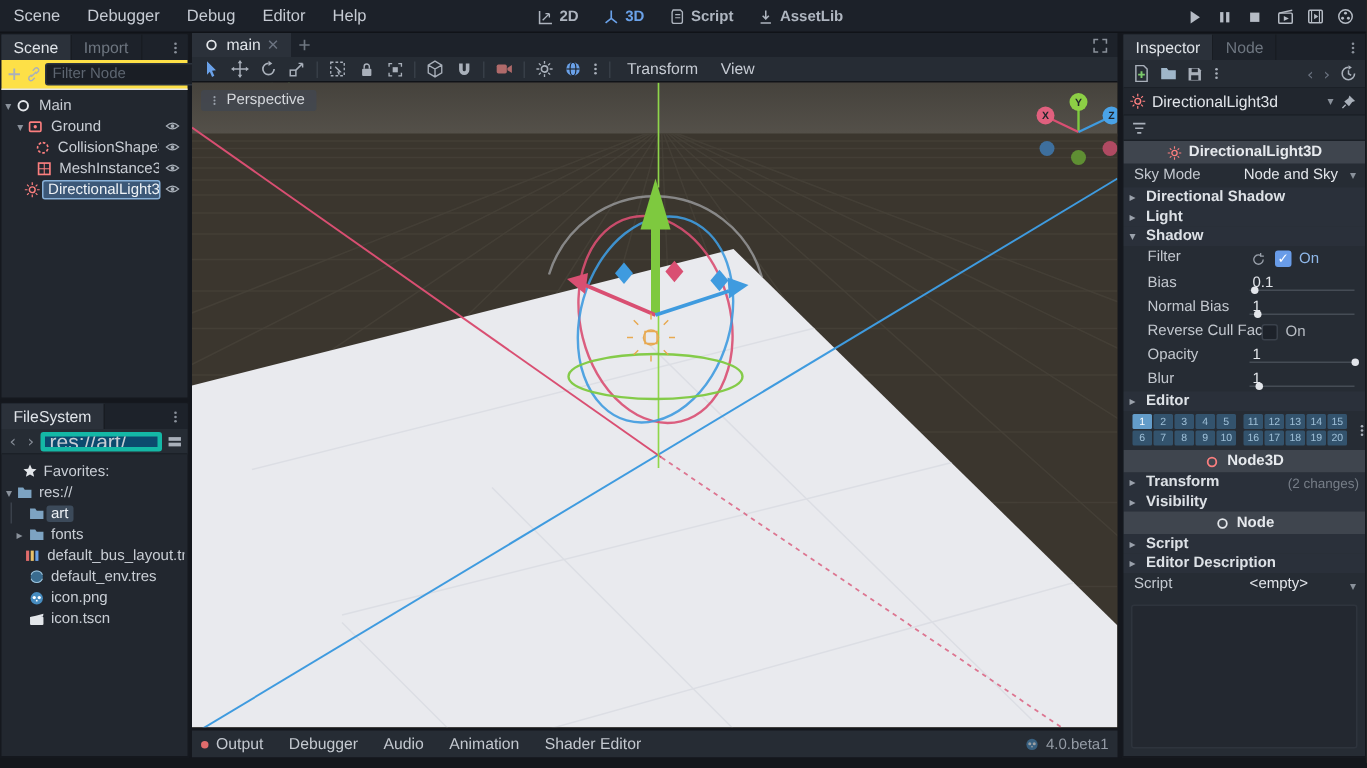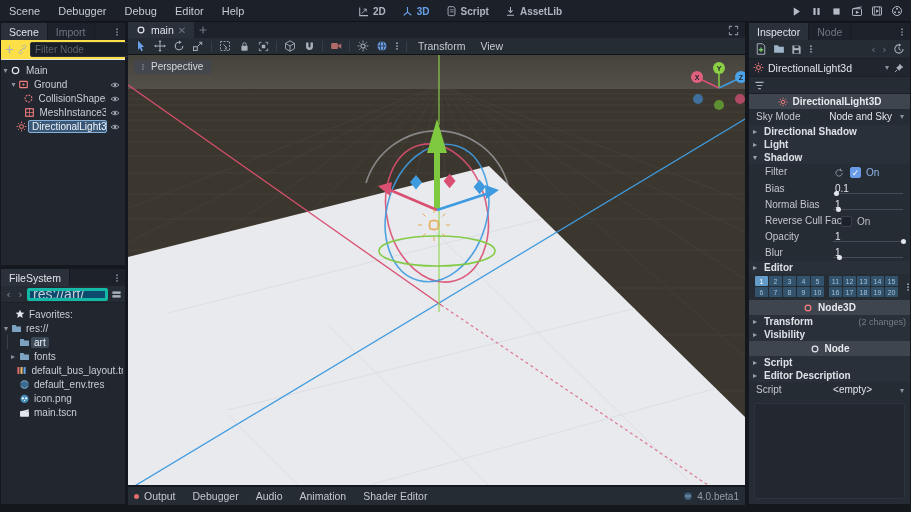--- a/index.html
+++ b/index.html
@@ -549,21 +549,21 @@
         </span>
       <span class="flabel">icon.png</span>
     </div>
     <div class="frow">
       <span style="width:18px"></span>
       <span class="nico white">
           <svg class="ic" width="11" height="11">
             <use href="#i-clapper"></use>
           </svg>
         </span>
-      <span class="flabel">main.tscn</span>
+      <span class="flabel">icon.tscn</span>
     </div>
   </div>
 </div>
 
 <div id="vtabbar" class="abs">
   <span class="tab active">
     <span class="nico white">
         <svg class="ic" width="10" height="10">
           <use href="#i-circleo"></use>
         </svg>

